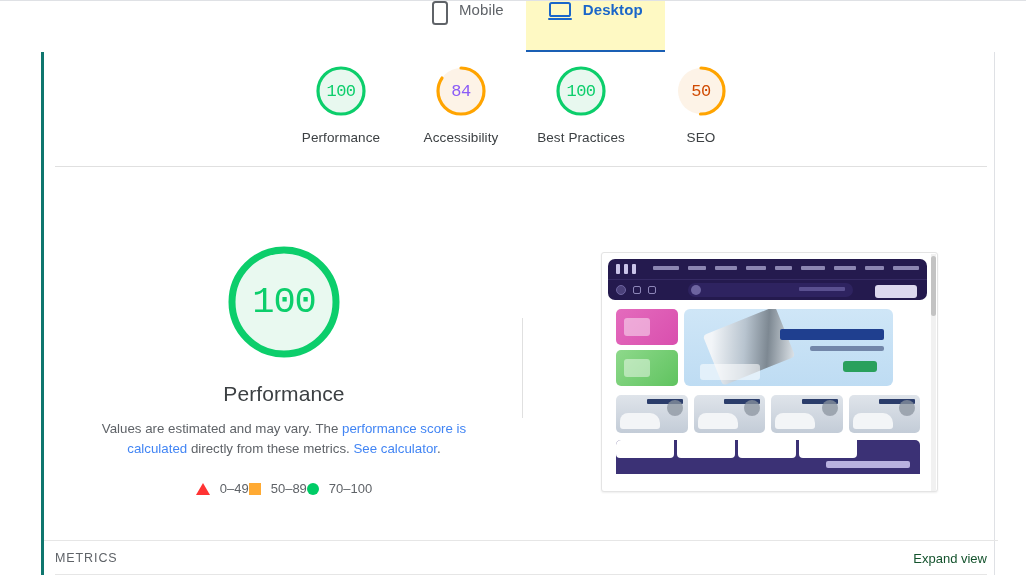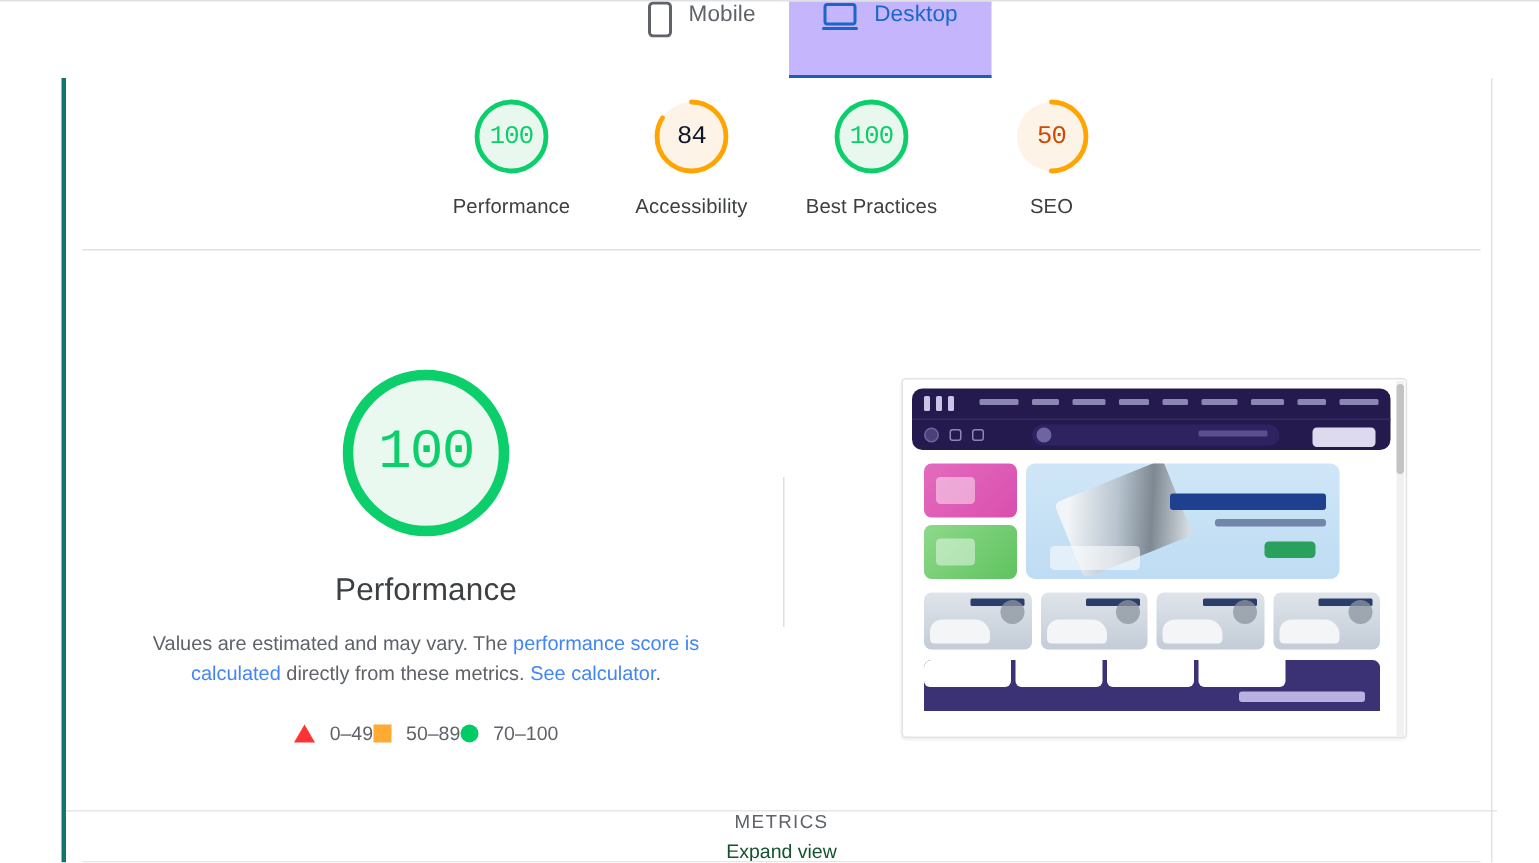--- a/index.html
+++ b/index.html
@@ -20,21 +20,21 @@
   .tabs {
     position: absolute; left: 410px; top: 0;
     display: flex; align-items: stretch; height: 52px;
   }
   .tab {
     display: flex; gap: 11px;
     padding: 0 22px; height: 52px;
     font-size: 15px; color: #5f6368; letter-spacing: .1px;
     cursor: pointer; position: relative; background: transparent;
   }
-  .tab.active { background: #c4b5fd; color: #1a66c9; font-weight: 400; }
+  .tab.active { background: #fef9c3; color: #1a66c9; font-weight: 700; }
   .tab.active::after {
     content: ""; position: absolute; left: 0; right: 0; bottom: 0;
     height: 3px; background: #1a5fb4;
   }
   .tab svg { display: block; }
 
   
   .card {
     position: absolute; left: 41px; top: 52px; width: 954px; height: 523px;
     border-left: 3px solid #0f766e; border-right: 1px solid #dfe1e5;
@@ -239,21 +239,20 @@
     position: absolute; right: 10px; bottom: 6px; width: 84px; height: 7px;
     background: #b9b2e0; border-radius: 2px;
   }
 
   
   .metrics-bar {
     position: absolute; left: 0; top: 488px; width: 954px; height: 35px;
     border-top: 1px solid #e6e6e6;
     display: flex; align-items: center; justify-content: space-between;
     padding: 0 11px;
-    flex-direction: column;
   }
   .metrics-label {
     font-size: 12.5px; color: #5f6368; letter-spacing: .9px;
   }
   .expand-view {
     font-size: 13px; color: #14532d; cursor: pointer;
   }
   .metrics-underline {
     position: absolute; left: 11px; top: 522px; width: 932px; height: 1px;
     background: #e6e6e6;
@@ -303,21 +302,21 @@
         </div>
         <div class="summary-label">Performance</div>
       </div>
 
       <div class="summary-item">
         <div class="gauge-sm">
           <svg viewBox="0 0 54 54">
             <circle cx="27" cy="27" r="23" fill="#fdf3e7"></circle>
             <circle cx="27" cy="27" r="23" fill="none" stroke="#ffa400" stroke-width="3.2" stroke-dasharray="121.4 144.5" stroke-dashoffset="0" transform="rotate(-90 27 27)" stroke-linecap="round"></circle>
           </svg>
-          <div class="val" style="color:#0f172a">84</div>
+          <div class="val" style="color:#8b5cf6">84</div>
         </div>
         <div class="summary-label">Accessibility</div>
       </div>
 
       <div class="summary-item">
         <div class="gauge-sm">
           <svg viewBox="0 0 54 54">
             <circle cx="27" cy="27" r="23" fill="#e8f8ef"></circle>
             <circle cx="27" cy="27" r="23" fill="none" stroke="#0cce6b" stroke-width="3.2" stroke-dasharray="144.5 144.5" stroke-dashoffset="0" transform="rotate(-90 27 27)" stroke-linecap="round"></circle>
           </svg>

